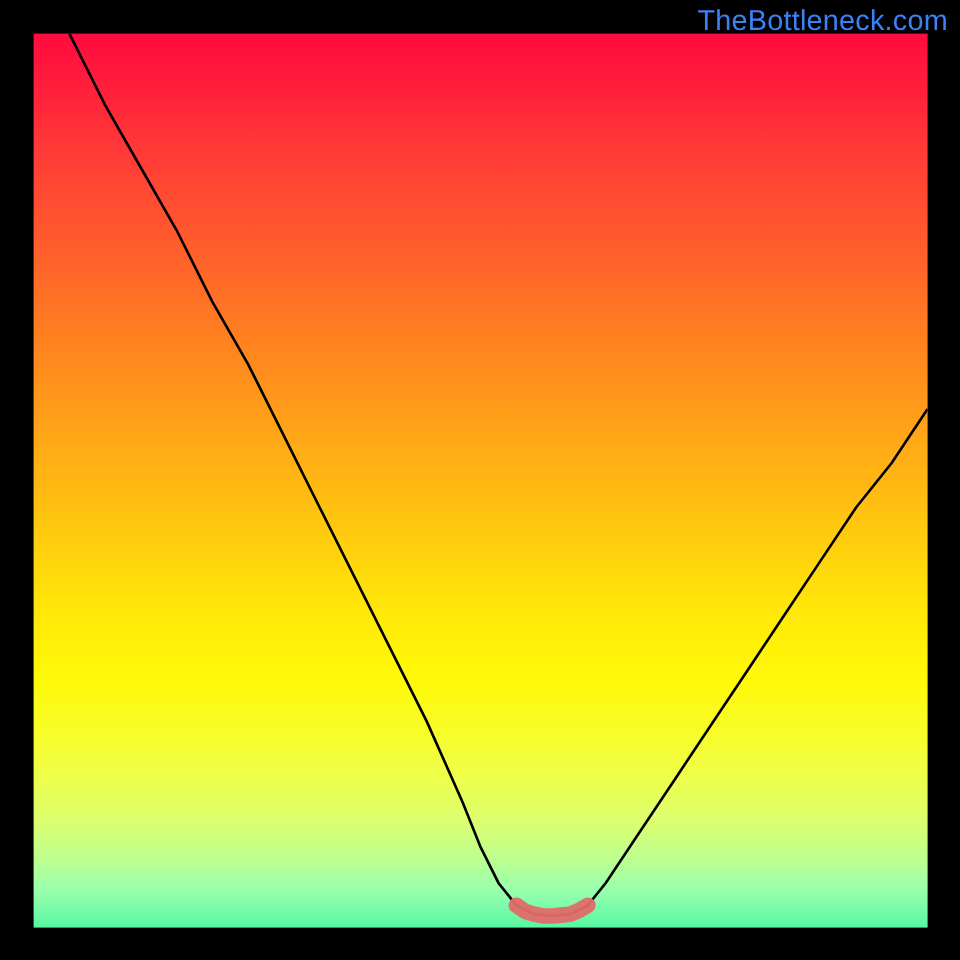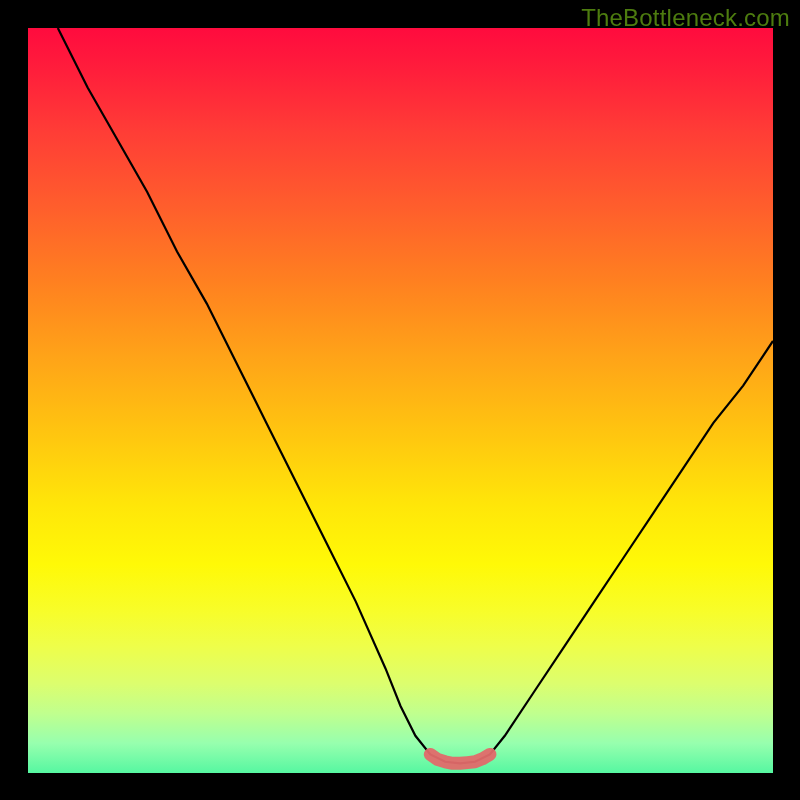--- a/index.html
+++ b/index.html
@@ -41,21 +41,21 @@
       #dcfe6e 88%,
       #c0ff8e 92%,
       #97ffae 96%,
       #56f7a1 100%
     );
   }
   .watermark {
     position: absolute;
     top: 4px;
     right: 10px;
-    color: #4d7c0f;
+    color: #3b82f6;
     font-size: 24px;
     font-weight: 500;
     letter-spacing: 0.2px;
     user-select: none;
   }
   svg.curve {
     position: absolute;
     left: 0;
     top: 0;
     width: 745px;

